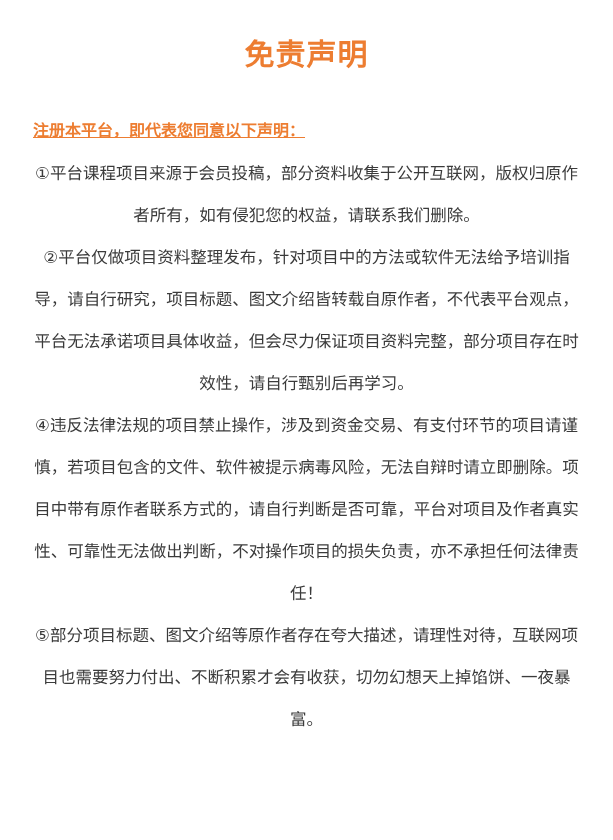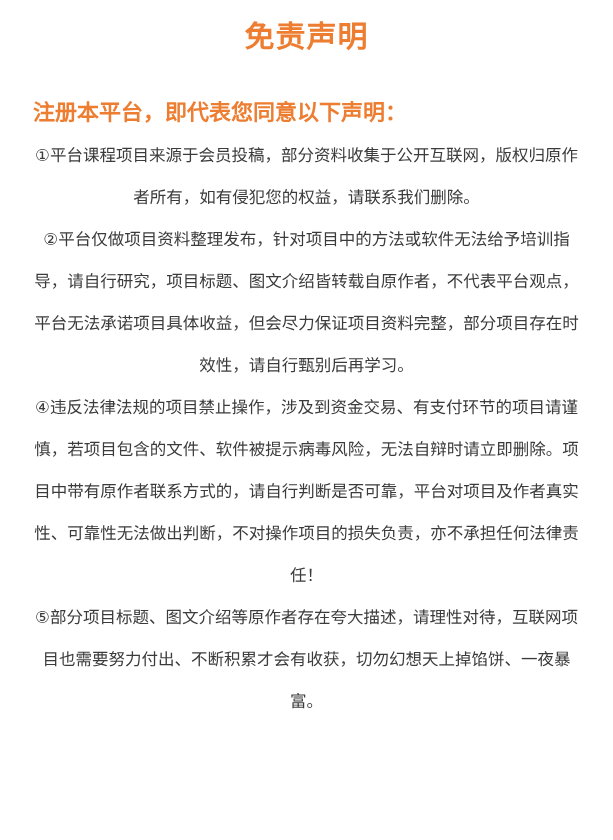--- a/index.html
+++ b/index.html
@@ -7,39 +7,40 @@
     padding: 0;
     background: #ffffff;
   }
   .page {
     position: relative;
     width: 613px;
     height: 840px;
     margin: 0 auto;
     background: #ffffff;
     box-sizing: border-box;
-    padding: 20px 33px 0 33px;
+    padding: 38px 33px 0 33px;
     overflow: hidden;
     font-family: "Liberation Sans", "DejaVu Sans", sans-serif;
   }
   .title {
     margin: 0;
     color: #ED7D31;
     font-size: 30px;
     font-weight: bold;
     text-align: center;
     line-height: 34px;
     letter-spacing: 1px;
   }
   .intro {
     margin: 48px 0 0 0;
     color: #ED7D31;
-    font-size: 22px;
+    font-size: 16px;
     font-weight: bold;
     line-height: 22px;
+    text-decoration: underline;
   }
   .clauses {
     margin-top: 10px;
   }
   .clauses p {
     margin: 0;
     color: #3B3B3B;
     font-size: 16.5px;
     line-height: 42px;
     text-align: center;

